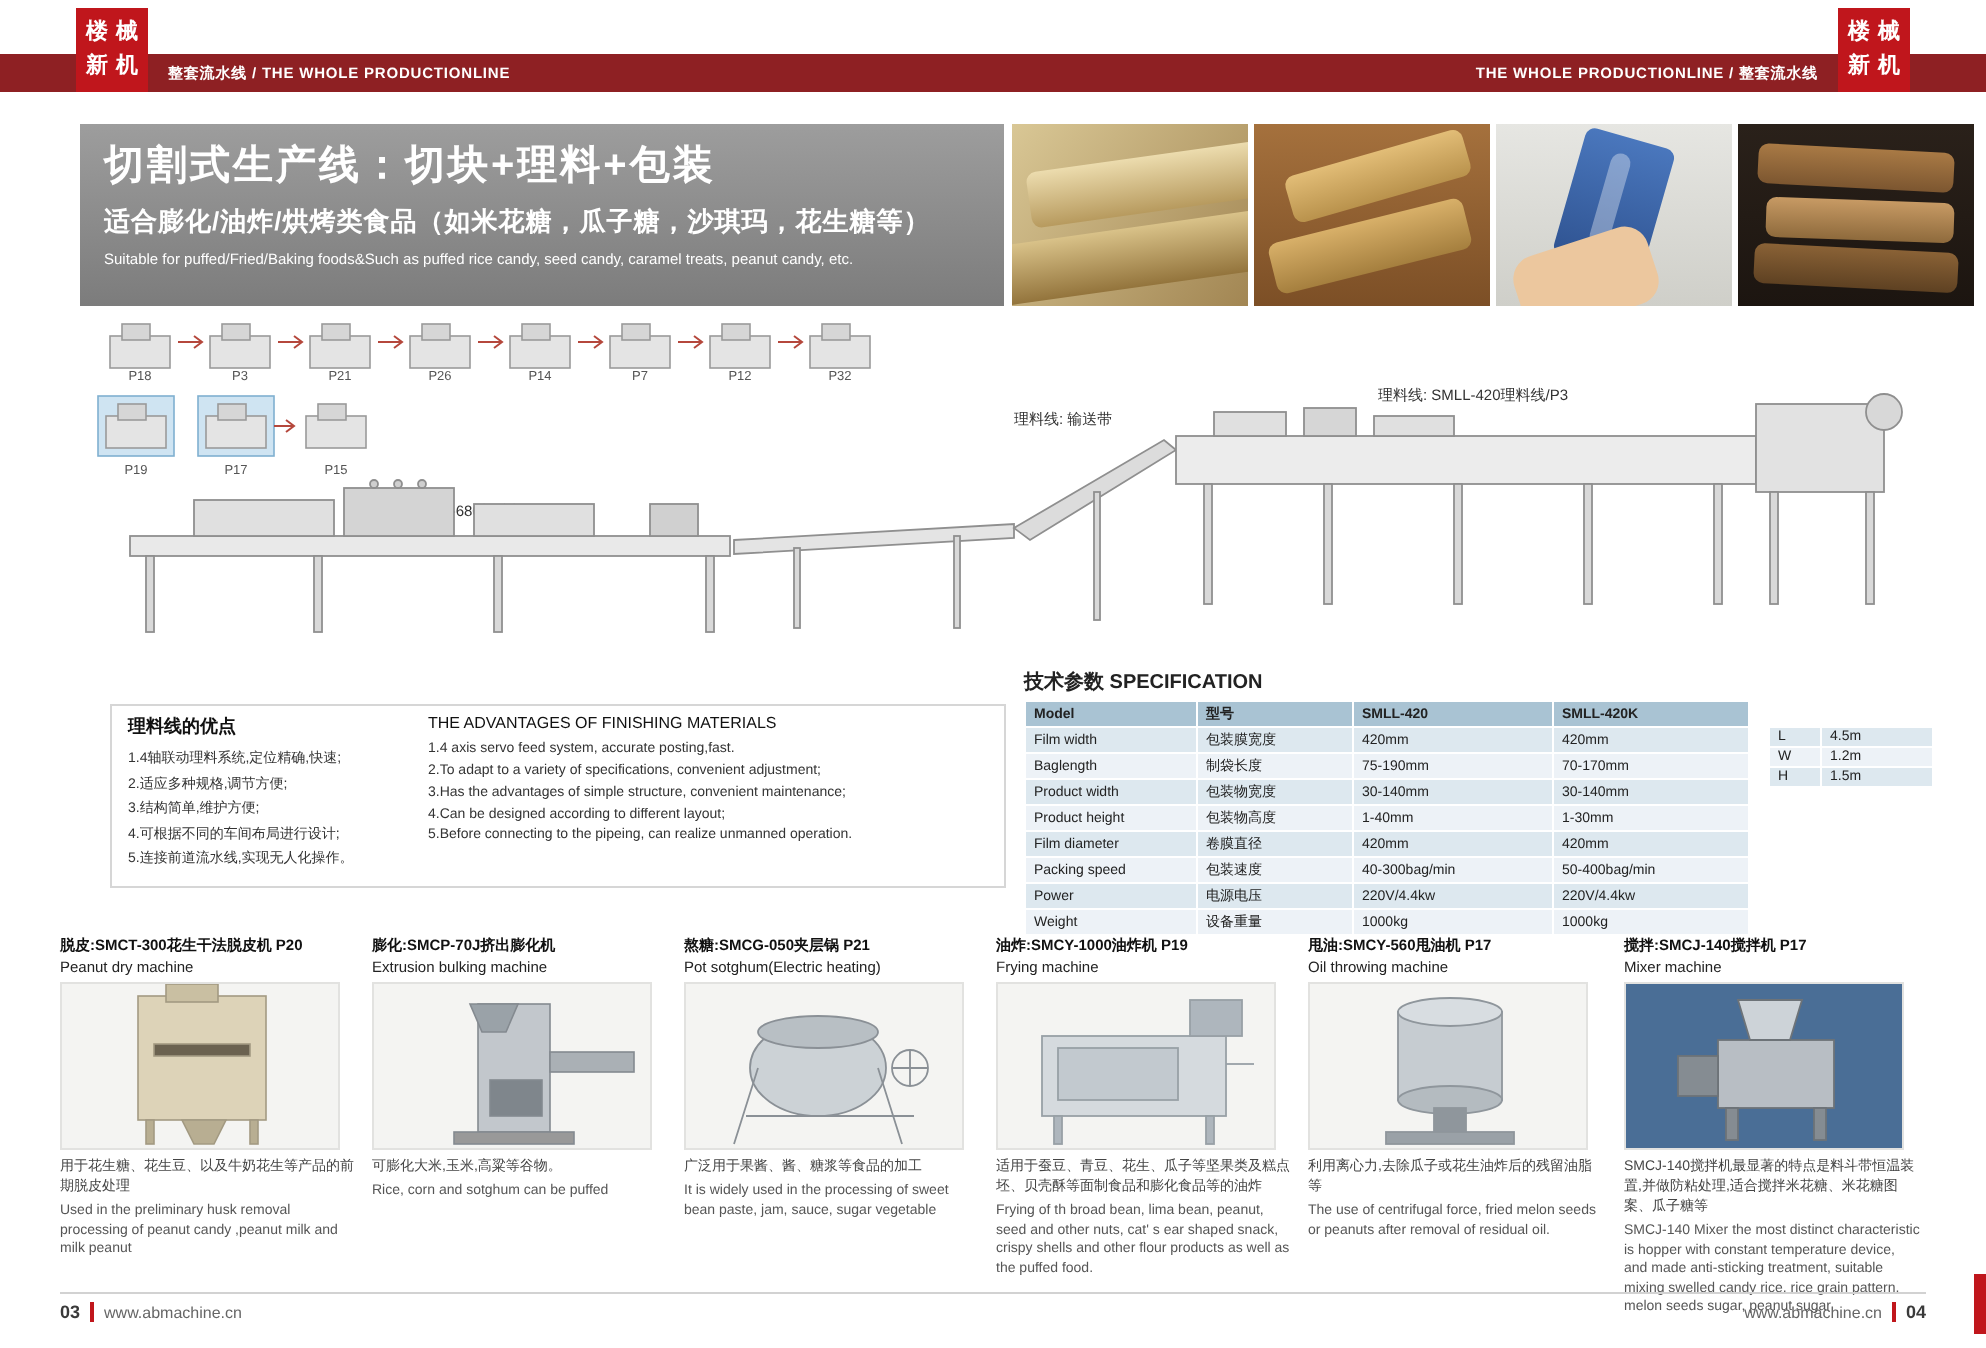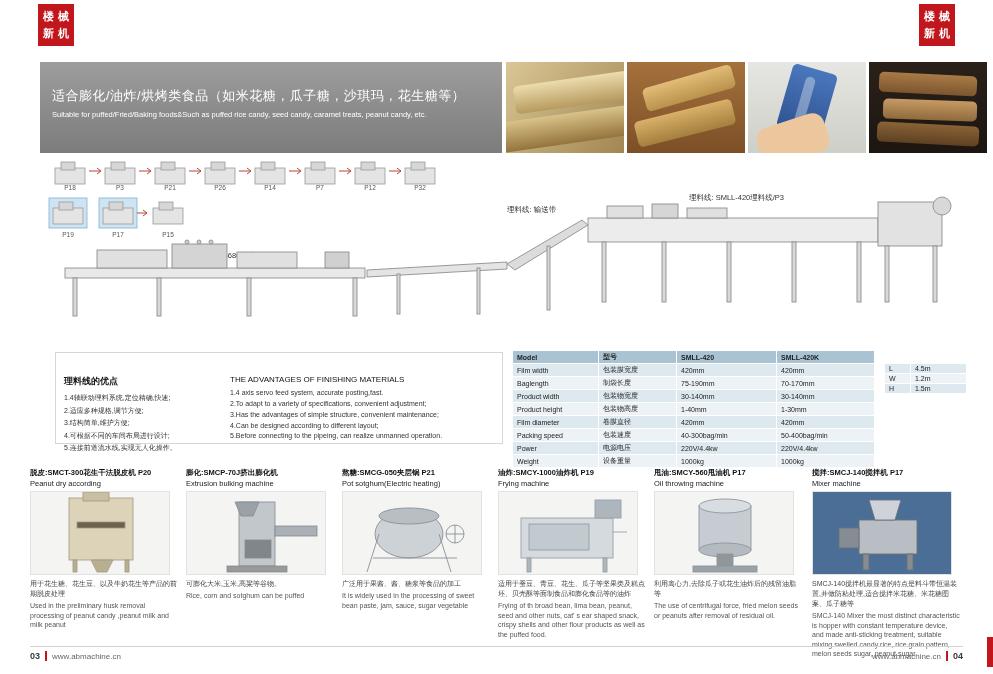--- a/index.html
+++ b/index.html
@@ -14,39 +14,39 @@
   .stamp{position:absolute;top:4px;width:36px;height:42px;background:#c0161c;z-index:3;
          display:grid;grid-template-columns:repeat(2,1fr);align-items:center;justify-items:center;padding:4px 3px}
   .stamp span{color:#fff;font-size:11px;font-weight:bold;line-height:1}
   .stamp-left{left:38px}.stamp-right{right:38px}
 
   
   .title-panel{position:absolute;left:40px;top:62px;width:462px;height:91px;
                background:linear-gradient(#9d9d9d,#7c7c7c);color:#fff;padding:7px 12px}
   .t-cn{font-size:20px;font-weight:bold;letter-spacing:1.5px}
   .t-en{font-size:8.5px;margin-top:2px;letter-spacing:.2px}
-  .t-cn2{font-size:13px;font-weight:normal;margin-top:18px;letter-spacing:.5px}
+  .t-cn2{font-size:13px;font-weight:bold;margin-top:6px;letter-spacing:.5px}
   .t-en2{font-size:7.5px;margin-top:5px}
 
   
   .photo{position:absolute;top:62px;height:91px;width:118px;overflow:hidden}
   .photo i{position:absolute;display:block;border-radius:5px}
   .photo1{left:506px;background:linear-gradient(130deg,#d9c795,#a28653)}
   .photo2{left:627px;background:linear-gradient(#a5713d,#7c4f26)}
   .photo3{left:748px;background:linear-gradient(#e6e6e2,#cfcfc9)}
   .photo4{left:869px;background:linear-gradient(#2a211a,#1c1510)}
 
   
   .diagram{position:absolute;left:37px;top:156px;width:920px;height:184px}
   .diagram text{font-size:7.5px;fill:#333}
   .diagram .thumb-label{font-size:6.5px;fill:#555}
 
   
   .adv{position:absolute;left:55px;top:352px;width:448px;height:92px;border:1px solid #d6d6d6;
-       padding:22px 8px;display:flex;gap:16px;background:#fff}
+       padding:4px 8px;display:flex;background:#fff}
   .adv-cn{width:150px}
   .adv-en{flex:1}
   .adv-title-cn{font-size:9px;font-weight:bold;color:#111;margin-bottom:4px}
   .adv-title-en{font-size:8px;font-weight:normal;color:#111;margin-bottom:4px}
   .adv-item{font-size:7px;color:#333;line-height:1.8}
   .adv-en .adv-item{line-height:1.55}
 
   
   .spec{position:absolute;left:512px;top:334px;width:456px;height:130px}
   .spec-title{font-size:10px;font-weight:bold;color:#222}
@@ -79,34 +79,39 @@
   .page-num{font-size:9px;font-weight:bold;color:#3a3a3a}
   .f-tick{width:2px;height:10px;background:#c0161c}
   .f-url{font-size:8px;color:#666;text-decoration:none}
   .edge-accent{position:absolute;right:0;top:637px;width:6px;height:30px;background:#c0161c}
 </style>
 </head>
 <body>
 
 <div class="page">
 
+  <div class="topbar">
+    <span class="topbar-left">整套流水线 / THE WHOLE PRODUCTIONLINE</span>
+    <span class="topbar-right">THE WHOLE PRODUCTIONLINE / 整套流水线</span>
+  </div>
   <div class="stamp stamp-left">
     <span>楼</span>
     <span>械</span>
     <span>新</span>
     <span>机</span>
   </div>
   <div class="stamp stamp-right">
     <span>楼</span>
     <span>械</span>
     <span>新</span>
     <span>机</span>
   </div>
 
   <div class="title-panel">
+    <div class="t-cn">切割式生产线：切块+理料+包装</div>
     <div class="t-cn2">适合膨化/油炸/烘烤类食品（如米花糖，瓜子糖，沙琪玛，花生糖等）</div>
     <div class="t-en2">Suitable for puffed/Fried/Baking foods&amp;Such as puffed rice candy, seed candy, caramel treats, peanut candy, etc.</div>
   </div>
 
   <div class="photo photo1">
     <i style="left:8px;top:16px;width:122px;height:28px;background:linear-gradient(#ecdcae,#b79a5e);transform:rotate(-8deg)"></i>
     <i style="left:-8px;top:52px;width:134px;height:30px;background:linear-gradient(#d9c289,#93743c);transform:rotate(-8deg)"></i>
   </div>
   <div class="photo photo2">
     <i style="left:16px;top:14px;width:92px;height:24px;background:linear-gradient(#e2bd77,#b9924c);transform:rotate(-16deg)"></i>
@@ -256,20 +261,21 @@
       <div class="adv-title-en">THE ADVANTAGES OF FINISHING MATERIALS</div>
       <div class="adv-item">1.4 axis servo feed system, accurate posting,fast.</div>
       <div class="adv-item">2.To adapt to a variety of specifications, convenient adjustment;</div>
       <div class="adv-item">3.Has the advantages of simple structure, convenient maintenance;</div>
       <div class="adv-item">4.Can be designed according to different layout;</div>
       <div class="adv-item">5.Before connecting to the pipeing, can realize unmanned operation.</div>
     </div>
   </div>
 
   <div class="spec">
+    <div class="spec-title">技术参数 SPECIFICATION</div>
     <table class="spec-table">
       <tbody>
           <tr class="hdr">
         <td class="col-en">Model</td>
         <td class="col-cn">型号</td>
         <td class="col-v1">SMLL-420</td>
         <td class="col-v2">SMLL-420K</td>
       </tr>
       <tr>
         <td>Film width</td>
@@ -334,21 +340,21 @@
       <tr>
         <td class="dim-k">H</td>
         <td class="dim-v">1.5m</td>
       </tr>
     </tbody>
       </table>
   </div>
 
   <div class="card card1">
     <div class="p-title-cn">脱皮:SMCT-300花生干法脱皮机 P20</div>
-    <div class="p-title-en">Peanut dry according</div>
+    <div class="p-title-en">Peanut dry machine</div>
     <div class="p-photo">
       <svg viewBox="0 0 140 84" width="140" height="84">
         <g stroke="#a39a82" stroke-width="0.8">
           <rect x="38" y="6" width="64" height="62" fill="#ddd3b8"></rect>
           <rect x="52" y="0" width="26" height="9" fill="#c9bfa2"></rect>
           <rect x="46" y="30" width="48" height="6" fill="#6b6250"></rect>
           <polygon points="60,68 82,68 76,80 66,80" fill="#b8ae92"></polygon>
           <rect x="42" y="68" width="4" height="12" fill="#b8ae92"></rect>
           <rect x="94" y="68" width="4" height="12" fill="#b8ae92"></rect>
         </g>

